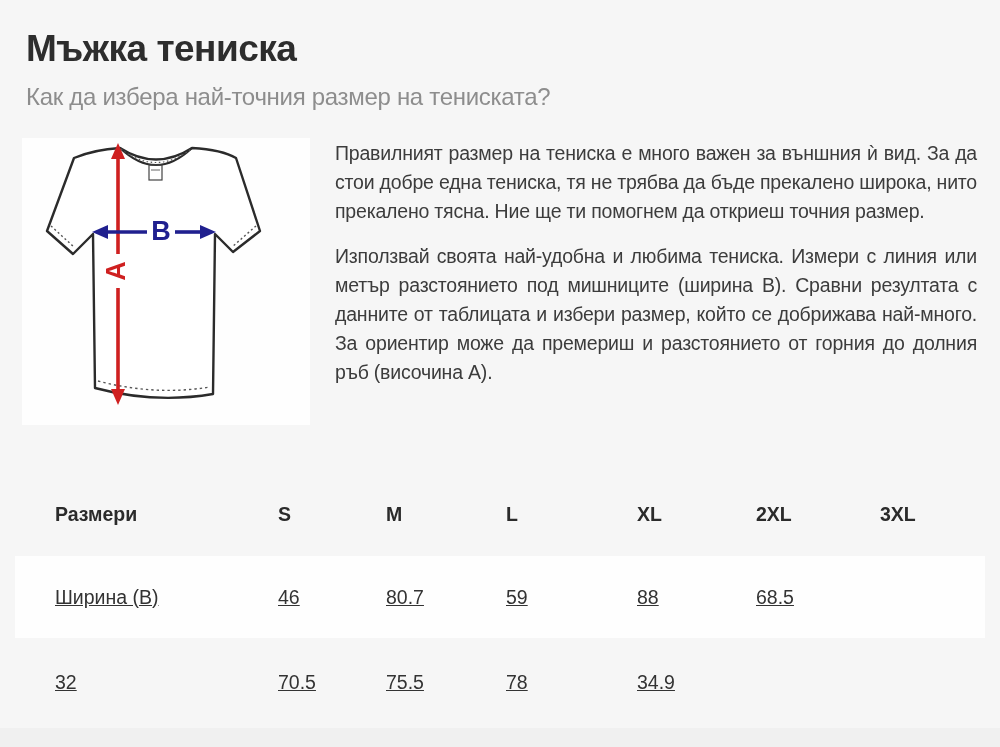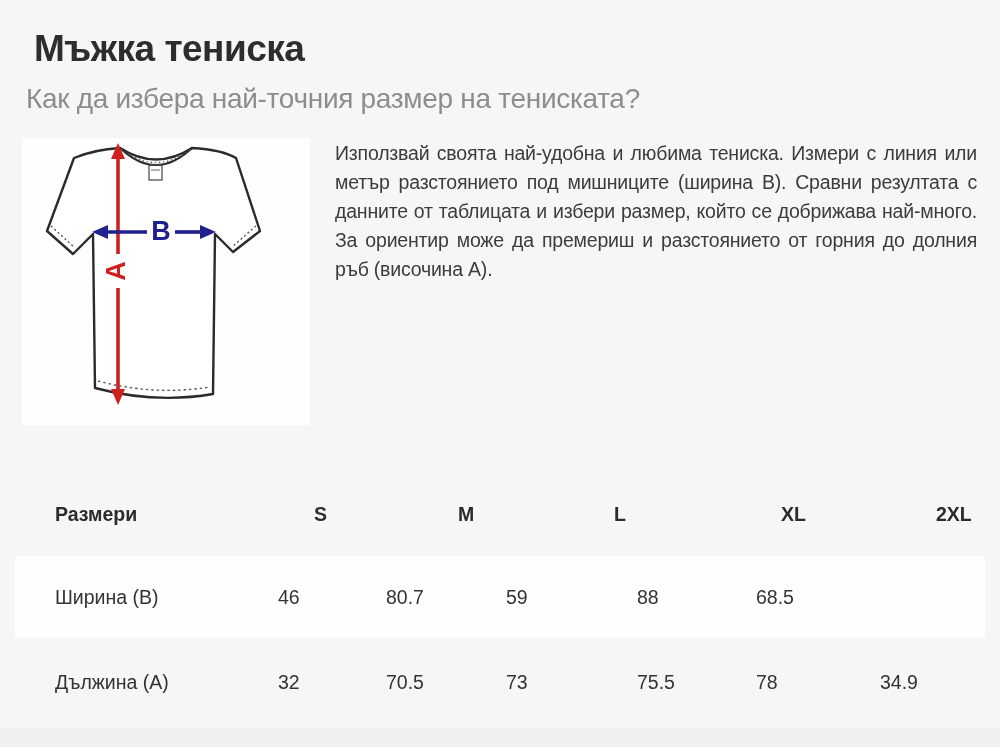--- a/index.html
+++ b/index.html
@@ -4,51 +4,51 @@
 <style>
   html,body{margin:0;padding:0;}
   body{
     width:1000px;height:747px;position:relative;overflow:hidden;
     background:#f6f6f6;
     font-family:"Liberation Sans","DejaVu Sans",sans-serif;
     -webkit-font-smoothing:antialiased;
   }
   .page-title{
     position:absolute;left:26px;top:28px;
-    font-size:37px;font-weight:600;color:#2d2d2d;letter-spacing:-0.5px;margin-left:8px;
+    font-size:37px;font-weight:600;color:#2d2d2d;letter-spacing:-0.5px;
   }
   .page-subtitle{
     position:absolute;left:26px;top:83px;
-    font-size:28px;font-weight:400;color:#8d8d8d;letter-spacing:-0.3px;
+    font-size:24px;font-weight:400;color:#8d8d8d;letter-spacing:-0.3px;
   }
   .diagram-box{
     position:absolute;left:22px;top:138px;width:288px;height:287px;
     background:#fefefe;
   }
   .intro{
     position:absolute;left:335px;top:139px;width:642px;
   }
   .intro p{
     margin:0;font-size:19.5px;line-height:29px;color:#3c3c3c;
     text-align:justify;letter-spacing:-0.2px;
   }
-  .intro p + p{margin-top:36px;}
+  .intro p + p{margin-top:16px;}
   .size-table{position:absolute;left:0;top:0;width:1000px;}
   .trow{
     position:absolute;left:15px;right:15px;
     display:grid;
     grid-template-columns:223px 108px 120px 131px 119px 124px 1fr;
     align-items:center;
     padding-left:40px;box-sizing:border-box;
   }
-  .trow-header{top:472px;height:84px;gap:36px;}
+  .trow-header{top:472px;height:84px;}
   .trow-1{top:556px;height:82px;background:#fefefe;}
   .trow-2{top:638px;height:88px;}
   .th{font-size:19.5px;font-weight:700;color:#2b2b2b;}
-  .td{font-size:19.5px;font-weight:400;color:#333333;}
+  .td{font-size:19.5px;font-weight:400;color:#333333;text-decoration:underline;}
   .bottom-strip{
     position:absolute;left:0;bottom:0;width:1000px;height:19px;
     background:#f0f0f0;
   }
 </style>
 </head>
 <body>
 
 <div class="page-title">Мъжка тениска</div>
 <div class="page-subtitle">Как да избера най-точния размер на тениската?</div>
@@ -94,20 +94,21 @@
       <line x1="79" y1="94" x2="125" y2="94" stroke-width="3.6"></line>
       <line x1="153" y1="94" x2="185" y2="94" stroke-width="3.6"></line>
       <polygon points="70,94 86,87 86,101" stroke="none"></polygon>
       <polygon points="194,94 178,87 178,101" stroke="none"></polygon>
       <text x="139" y="95" font-family="Liberation Sans, DejaVu Sans, sans-serif" font-size="27" font-weight="700" stroke="none" text-anchor="middle" dominant-baseline="middle">B</text>
     </g>
   </svg>
 </div>
 
 <div class="intro">
+  <p>Правилният размер на тениска е много важен за външния ѝ вид. За да стои добре една тениска, тя не трябва да бъде прекалено широка, нито прекалено тясна. Ние ще ти помогнем да откриеш точния размер.</p>
   <p>Използвай своята най-удобна и любима тениска. Измери с линия или метър разстоянието под мишниците (ширина B). Сравни резултата с данните от таблицата и избери размер, който се добрижава най-много. За ориентир може да премериш и разстоянието от горния до долния ръб (височина A).</p>
 </div>
 
 <div class="size-table">
   <div class="trow trow-header">
     <div class="th">Размери</div>
     <div class="th">S</div>
     <div class="th">M</div>
     <div class="th">L</div>
     <div class="th">XL</div>
@@ -118,23 +119,21 @@
   <div class="trow trow-1">
     <div class="td">Ширина (B)</div>
     <div class="td">46</div>
     <div class="td">80.7</div>
     <div class="td">59</div>
     <div class="td">88</div>
     <div class="td">68.5</div>
   </div>
 
   <div class="trow trow-2">
-    <div class="td">Дължина (A)</div>
     <div class="td">32</div>
     <div class="td">70.5</div>
-    <div class="td">73</div>
     <div class="td">75.5</div>
     <div class="td">78</div>
     <div class="td">34.9</div>
   </div>
 </div>
 
 <div class="bottom-strip"></div>
 
 </body></html>

